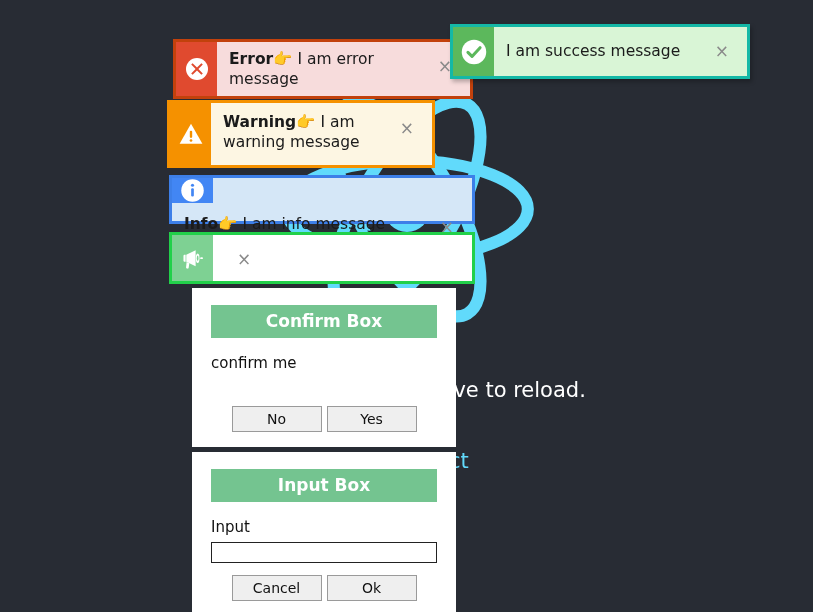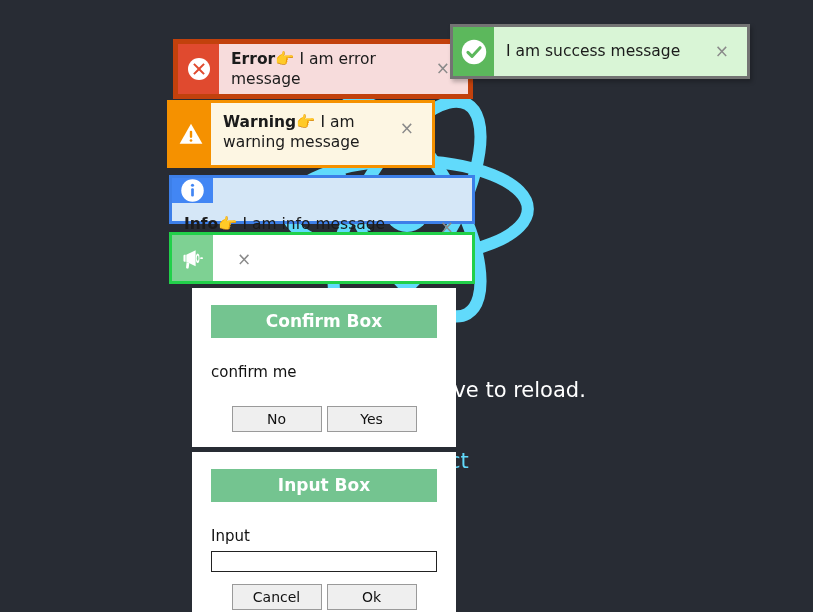--- a/index.html
+++ b/index.html
@@ -93,29 +93,29 @@
     user-select: none;
     background: none;
     border: none;
     padding: 2px 4px;
     font-family: "DejaVu Sans", sans-serif;
   }
 
   
   #alert-error {
     left: 173px; top: 39px; width: 300px; height: 60px;
-    border: 5px solid #c2410c;
+    border: 3px solid #c2410c;
     background: #f7dcdc;
     z-index: 11;
   }
   #alert-error .alert-icon { background: #e04a2f; }
   
   #alert-success {
     left: 450px; top: 24px; width: 300px; height: 55px;
-    border: 3px solid #737373;
+    border: 3px solid #14b8a6;
     background: #d9f5d6;
     z-index: 14;
     box-shadow: 2px 3px 4px rgba(0,0,0,0.25);
   }
   #alert-success .alert-icon { background: #5cb85c; }
   
   #alert-warning {
     left: 167px; top: 100px; width: 268px; height: 68px;
     border: 3px solid #f59100;
     background: #fdf6e3;
@@ -152,21 +152,21 @@
     font-size: 15px;
     color: #111111;
   }
   .dialog-title {
     background: #74c490;
     color: #ffffff;
     font-weight: 700;
     font-size: 17px;
     text-align: center;
     padding: 6px 0 7px;
-    margin: 17px 19px 13px 19px;
+    margin: 17px 19px 4px 19px;
   }
   .dialog-content {
     flex: 1 1 auto;
     padding: 12px 19px 12px 19px;
   }
   .dialog-text { font-size: 15px; color: #111; }
   .field-label {
     font-size: 15px;
     color: #111;
     display: block;

